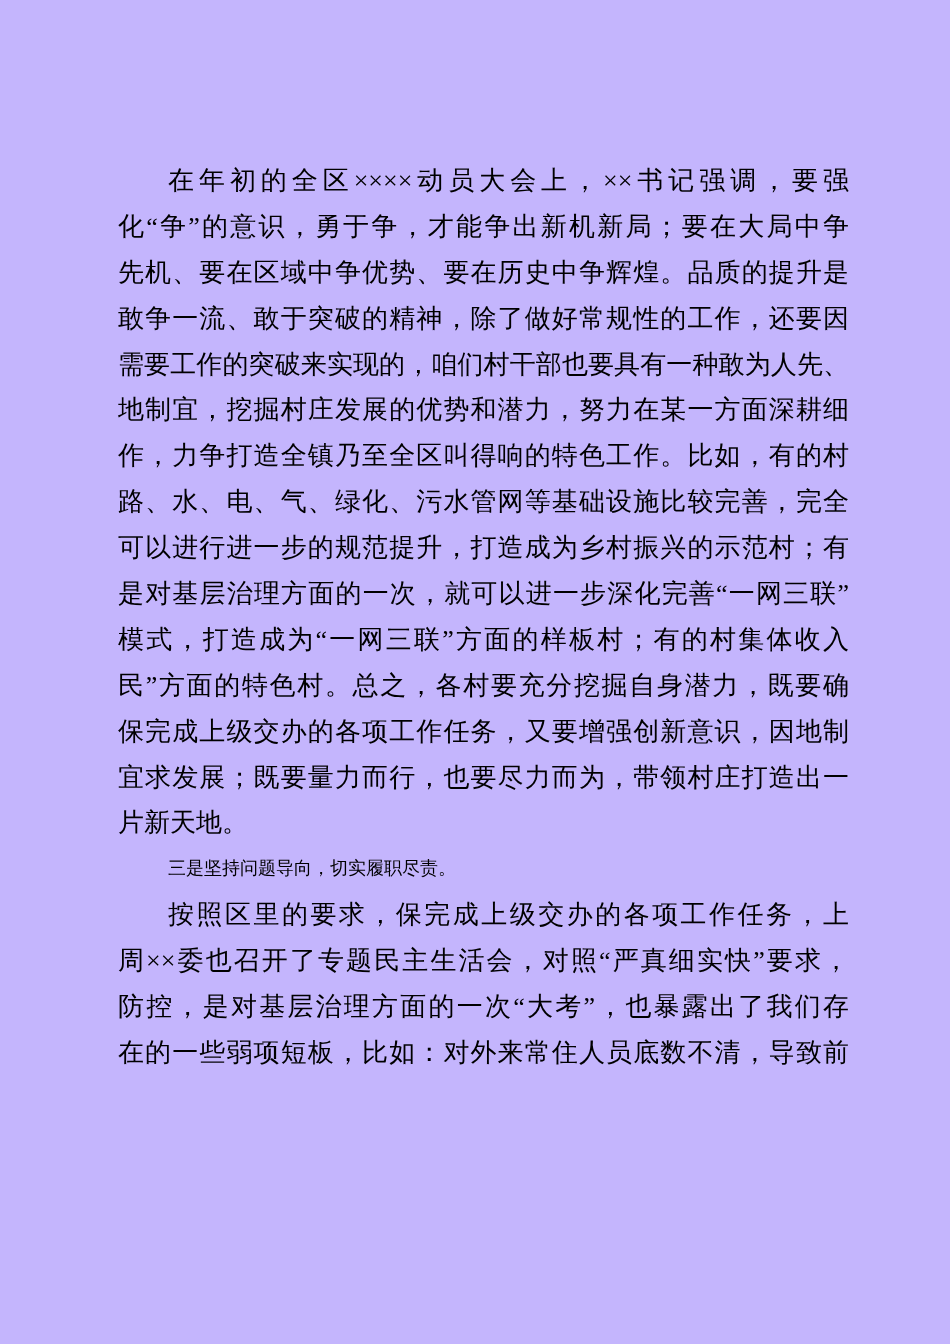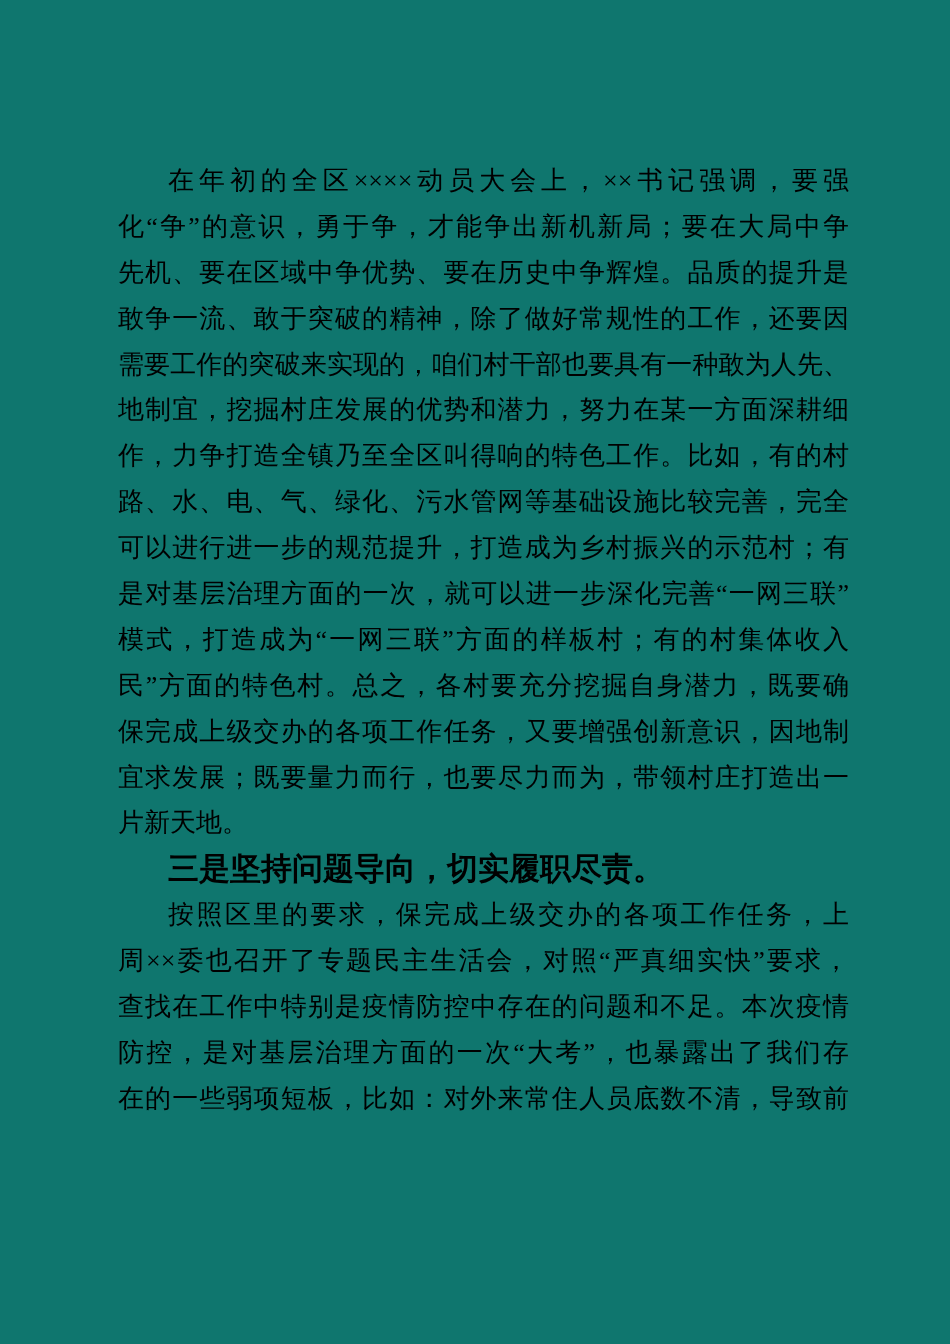--- a/index.html
+++ b/index.html
@@ -4,21 +4,21 @@
 <style>
   html, body {
     margin: 0;
     padding: 0;
     background: #ffffff;
   }
   .page {
     position: relative;
     width: 950px;
     height: 1344px;
-    background: #0f766e;
+    background: #c4b5fd;
     overflow: hidden;
   }
   .text-block {
     position: absolute;
     left: 118px;
     top: 158px;
     width: 731px;
   }
   .line {
     height: 45.9px;
@@ -34,22 +34,22 @@
   }
   .line.indent {
     text-indent: 50px;
   }
   .line.plain {
     text-align: right;
     text-align-last: left;
   }
   .line.heading {
     font-family: "Liberation Sans", sans-serif;
-    font-weight: 700;
-    font-size: 31px;
+    font-weight: 400;
+    font-size: 18px;
     text-align: left;
     text-align-last: left;
     text-indent: 50px;
   }
 </style>
 </head>
 <body>
 
 <div class="page">
   <div class="text-block">
@@ -67,18 +67,17 @@
     <div class="line">模式，打造成为“一网三联”方面的样板村；有的村集体收入</div>
     <div class="line">民”方面的特色村。总之，各村要充分挖掘自身潜力，既要确</div>
     <div class="line">保完成上级交办的各项工作任务，又要增强创新意识，因地制</div>
     <div class="line">宜求发展；既要量力而行，也要尽力而为，带领村庄打造出一</div>
     <div class="line plain">片新天地。</div>
 
     <div class="line heading">三是坚持问题导向，切实履职尽责。</div>
 
     <div class="line indent">按照区里的要求，保完成上级交办的各项工作任务，上</div>
     <div class="line">周××委也召开了专题民主生活会，对照“严真细实快”要求，</div>
-    <div class="line">查找在工作中特别是疫情防控中存在的问题和不足。本次疫情</div>
     <div class="line">防控，是对基层治理方面的一次“大考”，也暴露出了我们存</div>
     <div class="line">在的一些弱项短板，比如：对外来常住人员底数不清，导致前</div>
 
   </div>
 </div>
 
 </body></html>

